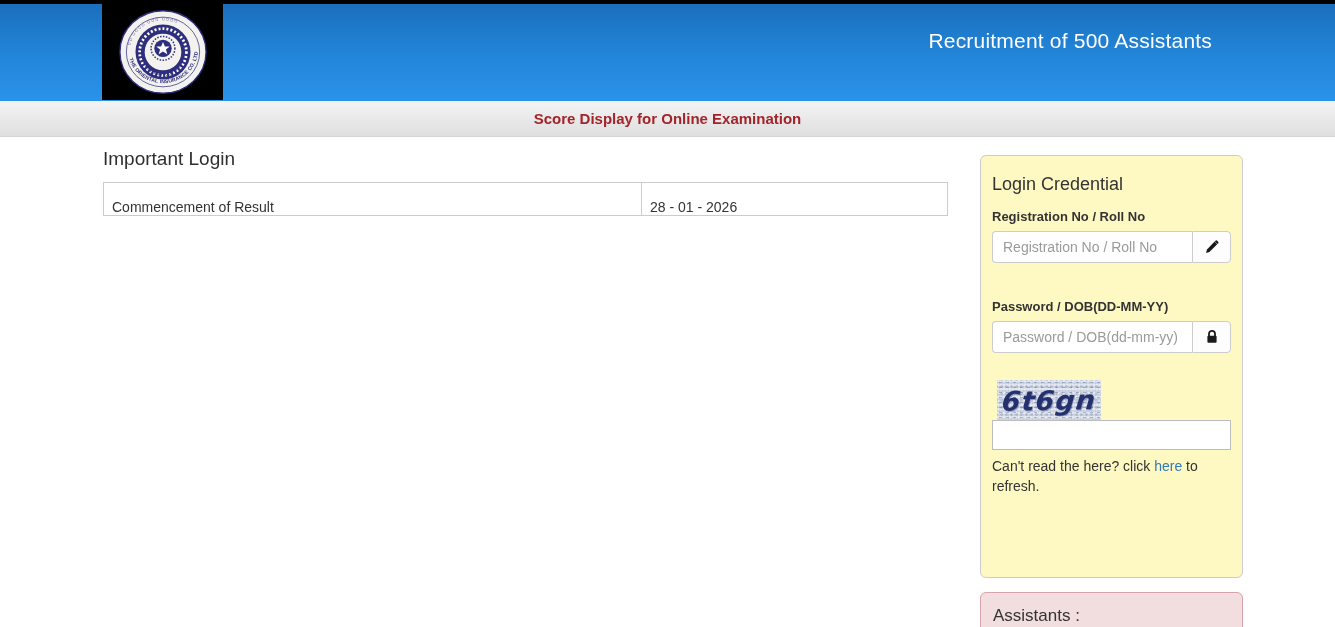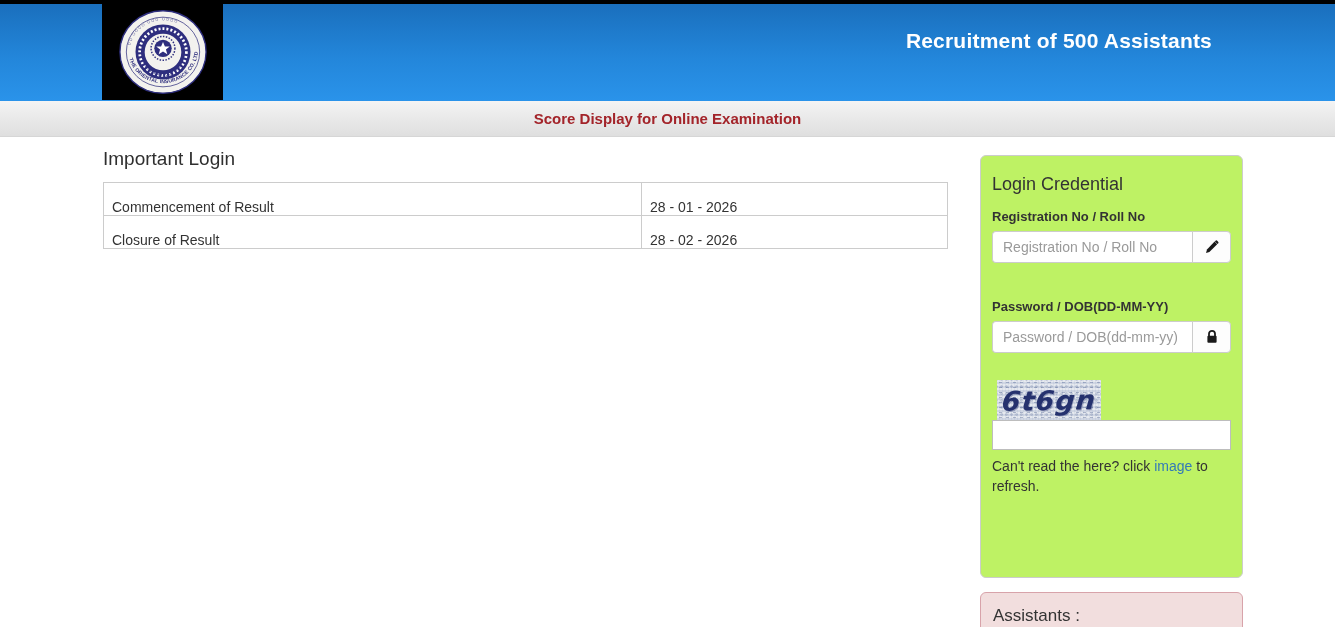--- a/index.html
+++ b/index.html
@@ -7,39 +7,39 @@
               font-family:"Liberation Sans", sans-serif; }
   #stage { position:relative; width:1335px; height:627px; background:#fff; }
 
   
   .topstrip { position:absolute; left:0; top:0; width:1335px; height:4px; background:#000; }
   .header { position:absolute; left:0; top:4px; width:1335px; height:97px;
             background:linear-gradient(180deg,#1a6fbd 0%, #2386da 55%, #2a93ea 100%); }
   .logo-box { position:absolute; left:102px; top:0px; width:121px; height:96px;
               background:#000; display:flex; align-items:center; justify-content:center; }
   .header-title { position:absolute; right:123px; top:25px; color:#fff; font-size:21px;
-                  letter-spacing:.2px;font-weight:bold; }
+                  letter-spacing:.2px; }
 
   
   .subheader { position:absolute; left:0; top:101px; width:1335px; height:36px;
                background:linear-gradient(180deg,#f4f4f4 0%, #e9e9e9 50%, #dfdfdf 100%);
                border-bottom:1px solid #d6d6d6;
                display:flex; align-items:center; justify-content:center; }
   .subheader-text { color:#a3242a; font-weight:bold; font-size:15px; }
 
   
   .imp-heading { position:absolute; left:103px; top:148px; font-size:19px; color:#2f2f2f; }
   .dates-table { position:absolute; left:103px; top:182px; width:845px;
                  border-collapse:collapse; font-size:14px; color:#333; }
   .dates-table td { border:1px solid #ccc; height:31px; padding:16px 0 0 8px; vertical-align:middle; }
   .dates-table td.c1 { width:538px; }
 
   
   .login-panel { position:absolute; left:980px; top:155px; width:263px; height:423px;
-                 background:#bef264; border:1px solid #ccc; border-radius:6px;
+                 background:#fef9c3; border:1px solid #ccc; border-radius:6px;
                  padding:18px 11px 0 11px; }
   .login-heading { font-size:18px; color:#333; margin-bottom:14px; }
   .form-label { font-size:13px; font-weight:bold; color:#333; margin-bottom:7px; }
   .input-group { display:flex; width:100%; height:32px; margin-bottom:6px; }
   .input-group input { flex:1; min-width:0; height:32px; border:1px solid #ccc;
                        border-right:none; border-radius:4px 0 0 4px; padding:0 10px;
                        font-size:14px; color:#555; outline:none;
                        font-family:"Liberation Sans", sans-serif; }
   .input-group input::placeholder { color:#9a9a9a; opacity:1; }
   .addon { width:39px; height:32px; border:1px solid #ccc; border-radius:0 4px 4px 0;
@@ -122,24 +122,20 @@
   </div>
 
   <div class="imp-heading">Important Login</div>
 
   <table class="dates-table">
     <tbody>
       <tr>
         <td class="c1">Commencement of Result</td>
         <td>28 - 01 - 2026</td>
       </tr>
-      <tr>
-        <td class="c1">Closure of Result</td>
-        <td>28 - 02 - 2026</td>
-      </tr>
     </tbody>
   </table>
 
   <div class="login-panel">
     <div class="login-heading">Login Credential</div>
 
     <div class="form-label">Registration No / Roll No</div>
     <div class="input-group">
       <input type="text" placeholder="Registration No / Roll No" style="">
       <span class="addon">
@@ -162,21 +158,21 @@
         </svg>
       </span>
     </div>
 
     <div class="captcha-img">
       <span class="captcha-text">6t6gn</span>
     </div>
     <input type="text" class="captcha-input" style="">
 
     <div class="captcha-help">
-      <span>Can't read the here? click </span><a>image</a><span> to refresh.</span>
+      <span>Can't read the here? click </span><a>here</a><span> to refresh.</span>
     </div>
 
   </div>
 
   <div class="disclaimer">
     <div class="disclaimer-title">Assistants :</div>
   </div>
 
 </div>
 

